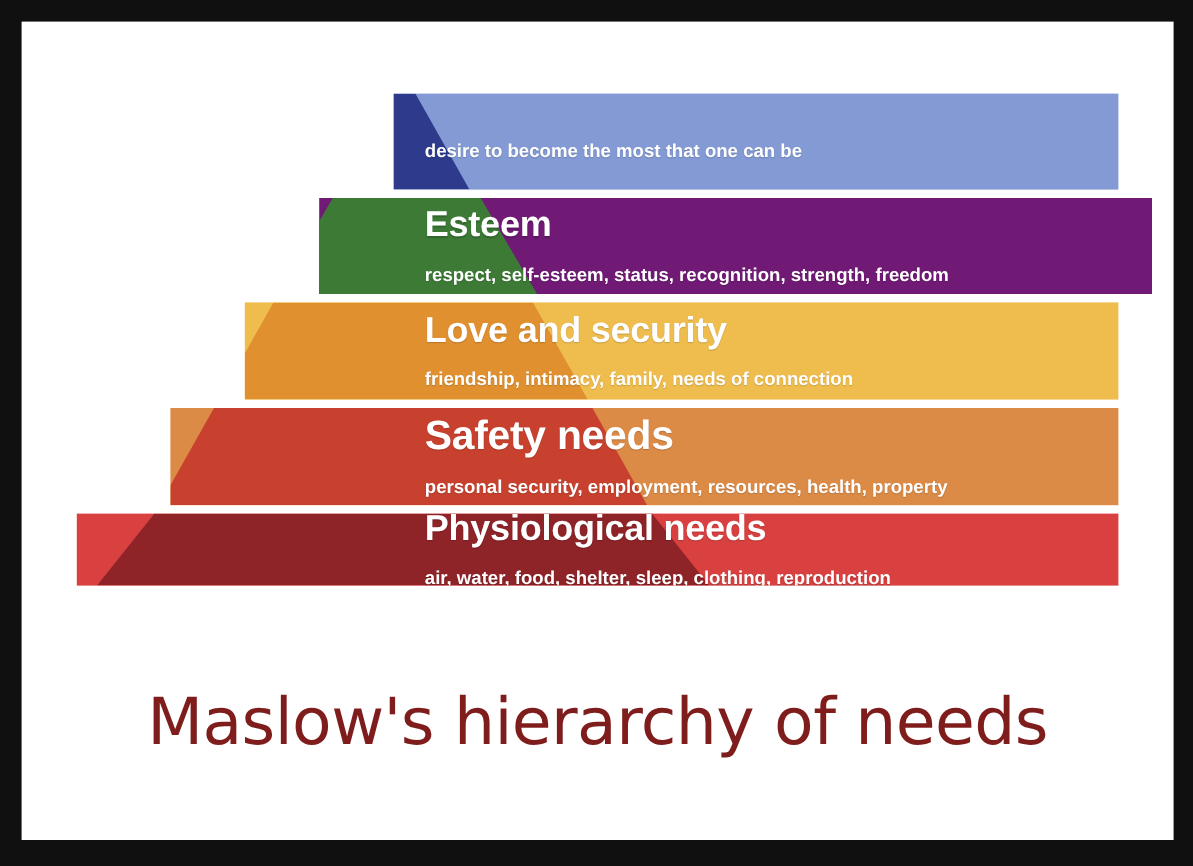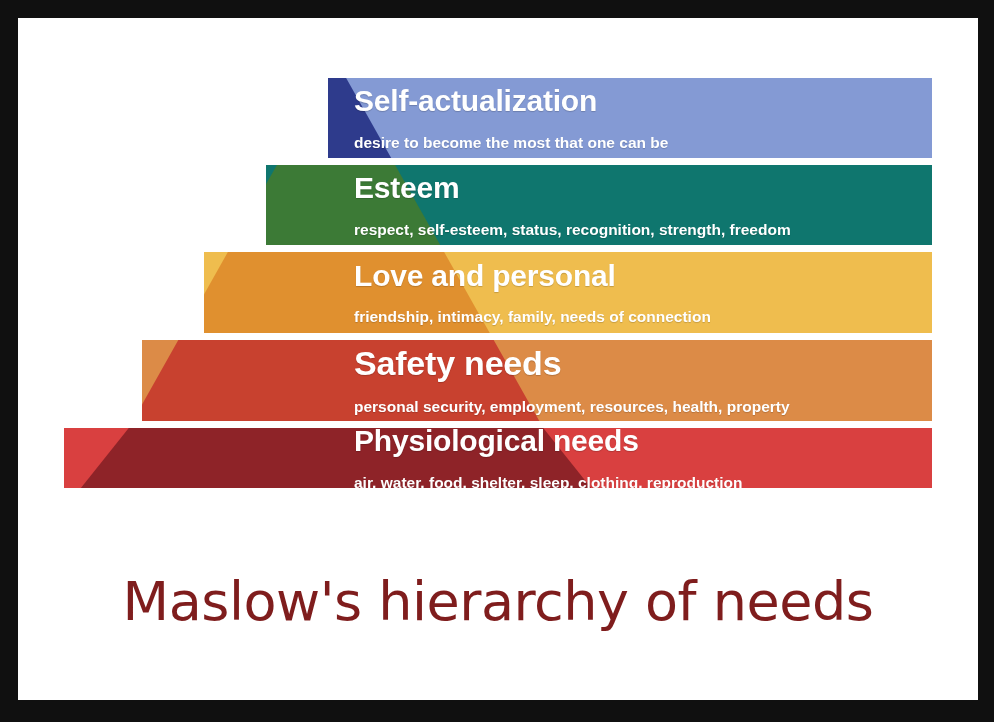--- a/index.html
+++ b/index.html
@@ -123,37 +123,36 @@
 <body>
 
 <div id="frame">
   <div id="canvas">
 
     <div id="pyramid">
 
       <div class="tier" id="tier-0" style="background: rgb(132, 154, 212);">
         <div class="wedge" style="background: rgb(46, 59, 140); clip-path: polygon(-0.354% 0%, 3.003% 0%, 10.462% 100%, -7.813% 100%);"></div>
         <div class="tier-text">
-          <div class="tier-title">Self-actualization</div>
           <div class="tier-sub">desire to become the most that one can be</div>
         </div>
       </div>
 
-      <div class="tier" id="tier-1" style="background: #0f766e;">
+      <div class="tier" id="tier-1" style="background: #701a75; padding-left: 28px;">
         <div class="wedge" style="background: rgb(60, 122, 54); clip-path: polygon(1.632% 0%, 19.389% 0%, 26.153% 100%, -5.132% 100%);"></div>
         <div class="tier-text">
           <div class="tier-title">Esteem</div>
           <div class="tier-sub">respect, self-esteem, status, recognition, strength, freedom</div>
         </div>
       </div>
 
       <div class="tier" id="tier-2" style="background: rgb(239, 189, 78);">
         <div class="wedge" style="background: rgb(224, 144, 47); clip-path: polygon(3.28% 0%, 32.984% 0%, 39.25% 100%, -2.986% 100%);"></div>
         <div class="tier-text">
-          <div class="tier-title">Love and personal</div>
+          <div class="tier-title">Love and security</div>
           <div class="tier-sub">friendship, intimacy, family, needs of connection</div>
         </div>
       </div>
 
       <div class="tier" id="tier-3" style="background: rgb(220, 139, 71);">
         <div class="wedge" style="background: rgb(200, 65, 47); clip-path: polygon(4.597% 0%, 44.517% 0%, 50.291% 100%, -1.177% 100%);"></div>
         <div class="tier-text">
           <div class="tier-title">Safety needs</div>
           <div class="tier-sub">personal security, employment, resources, health, property</div>
         </div>

